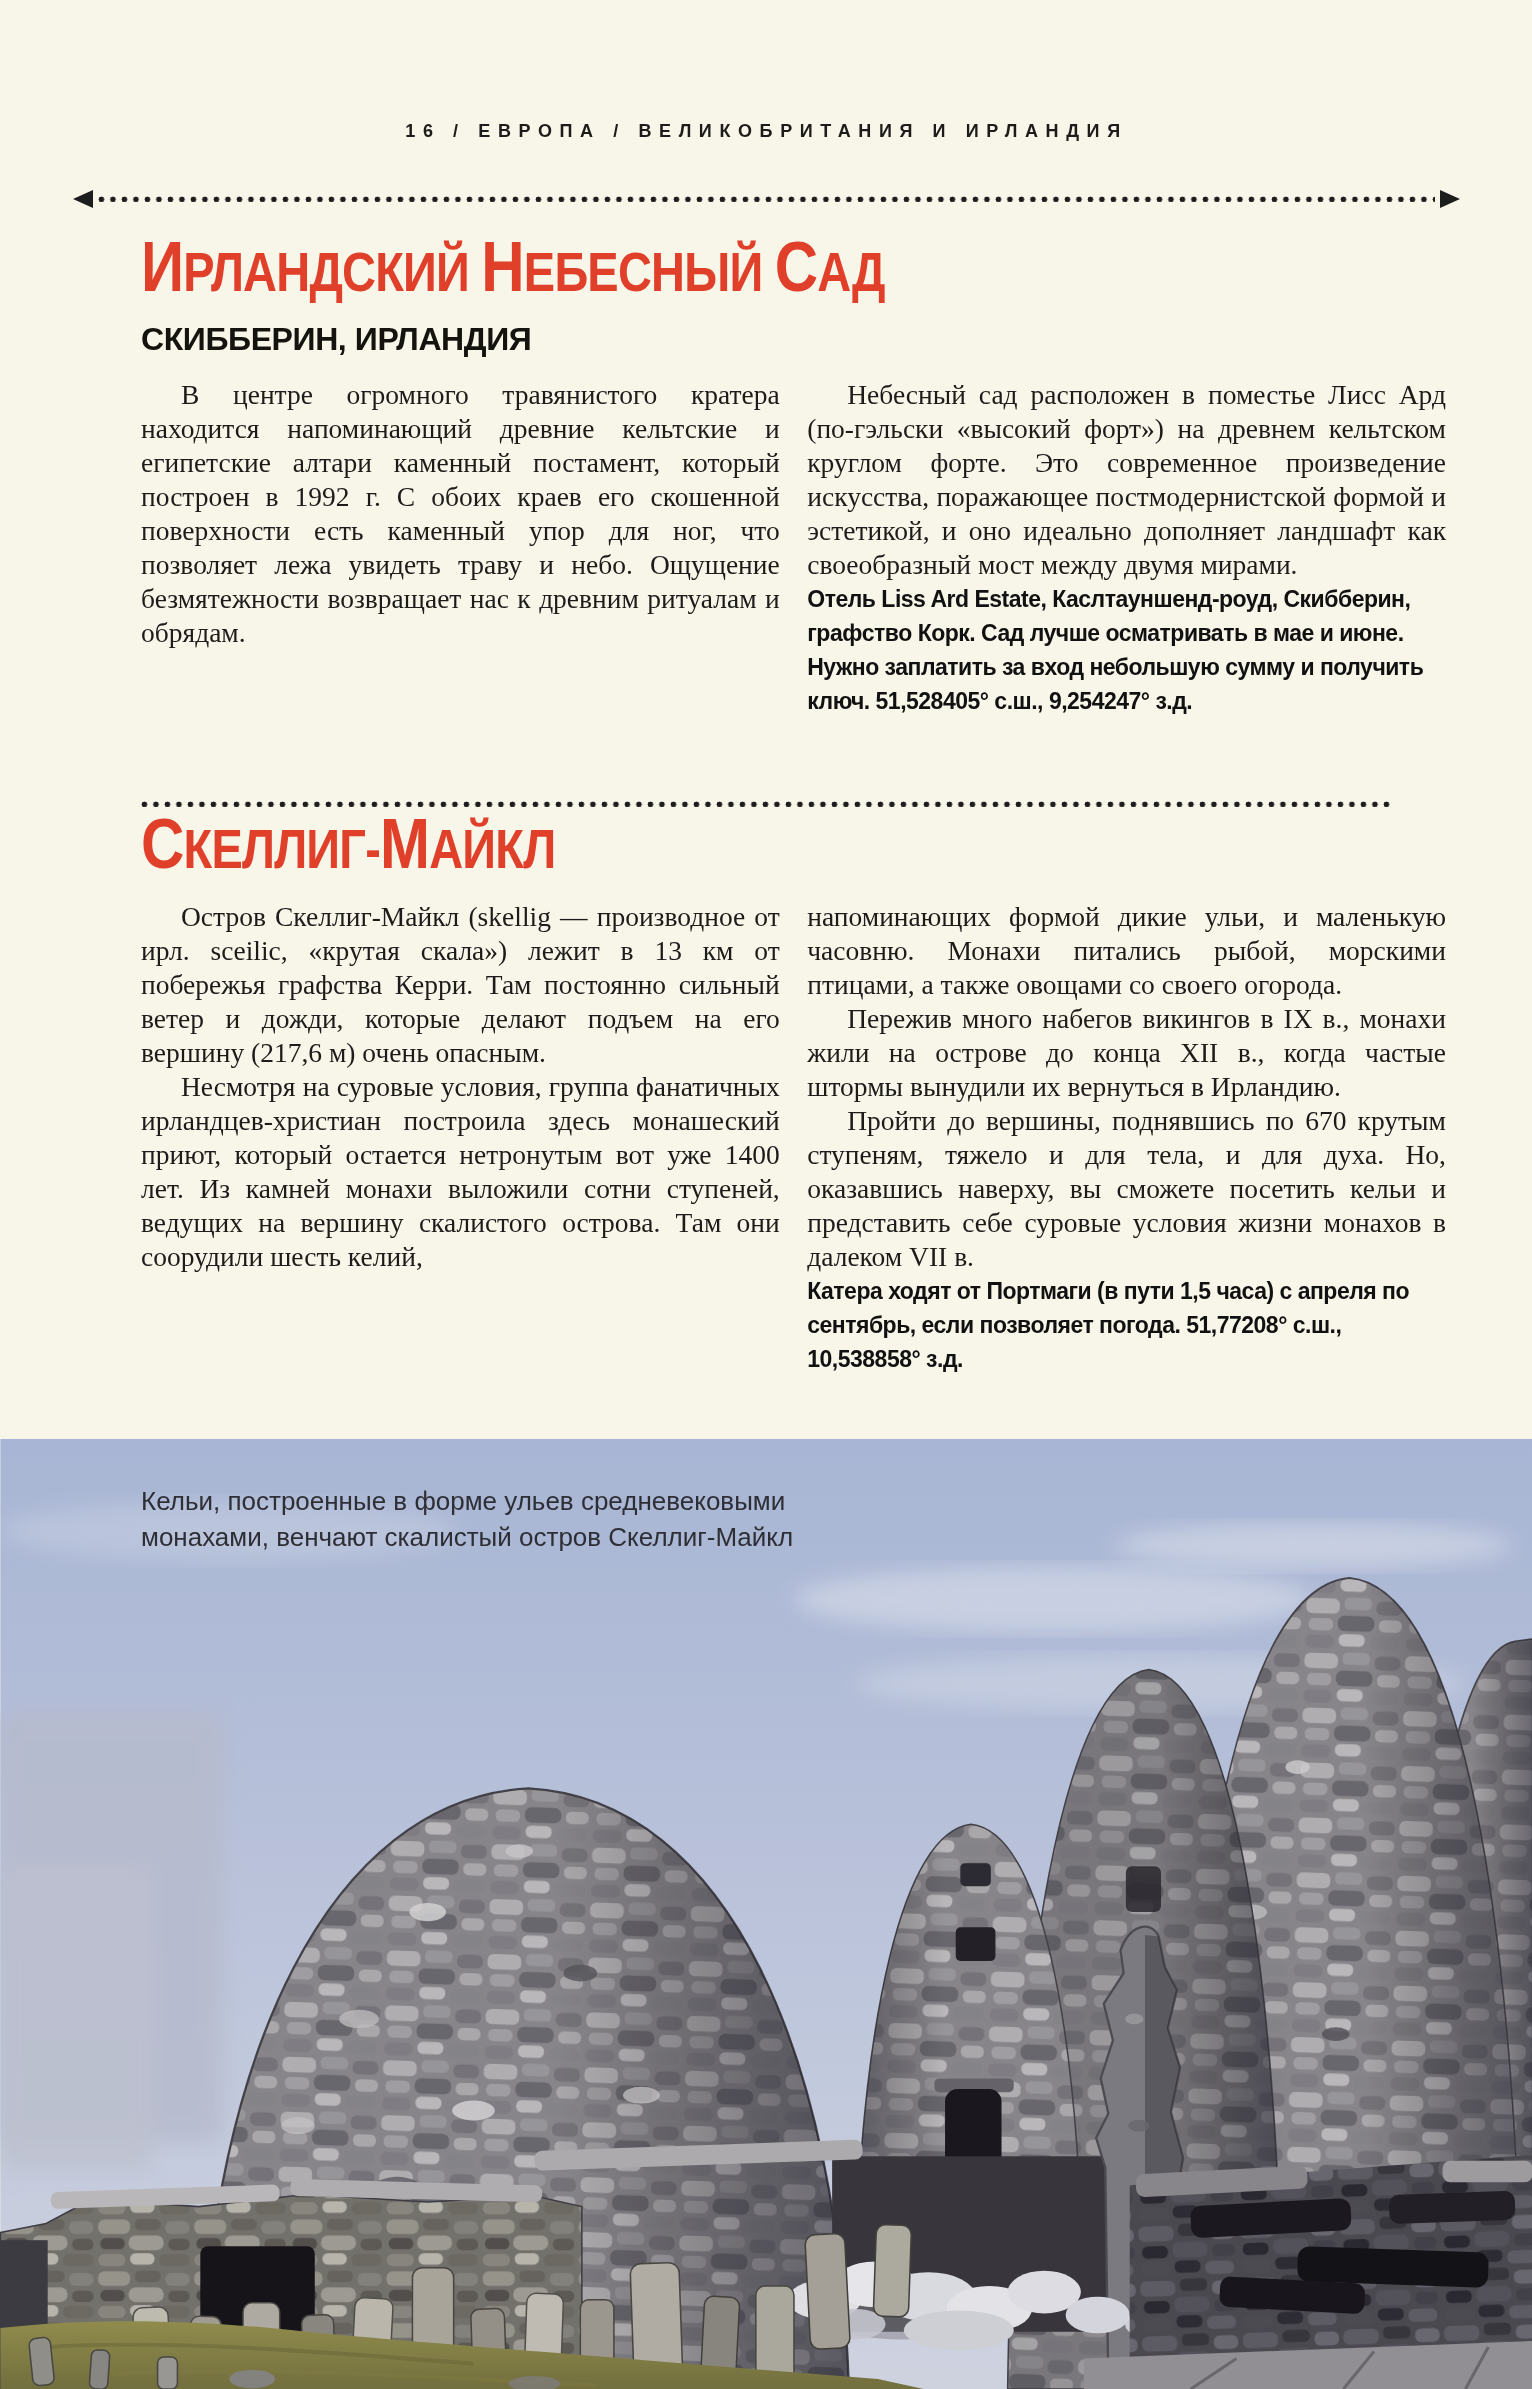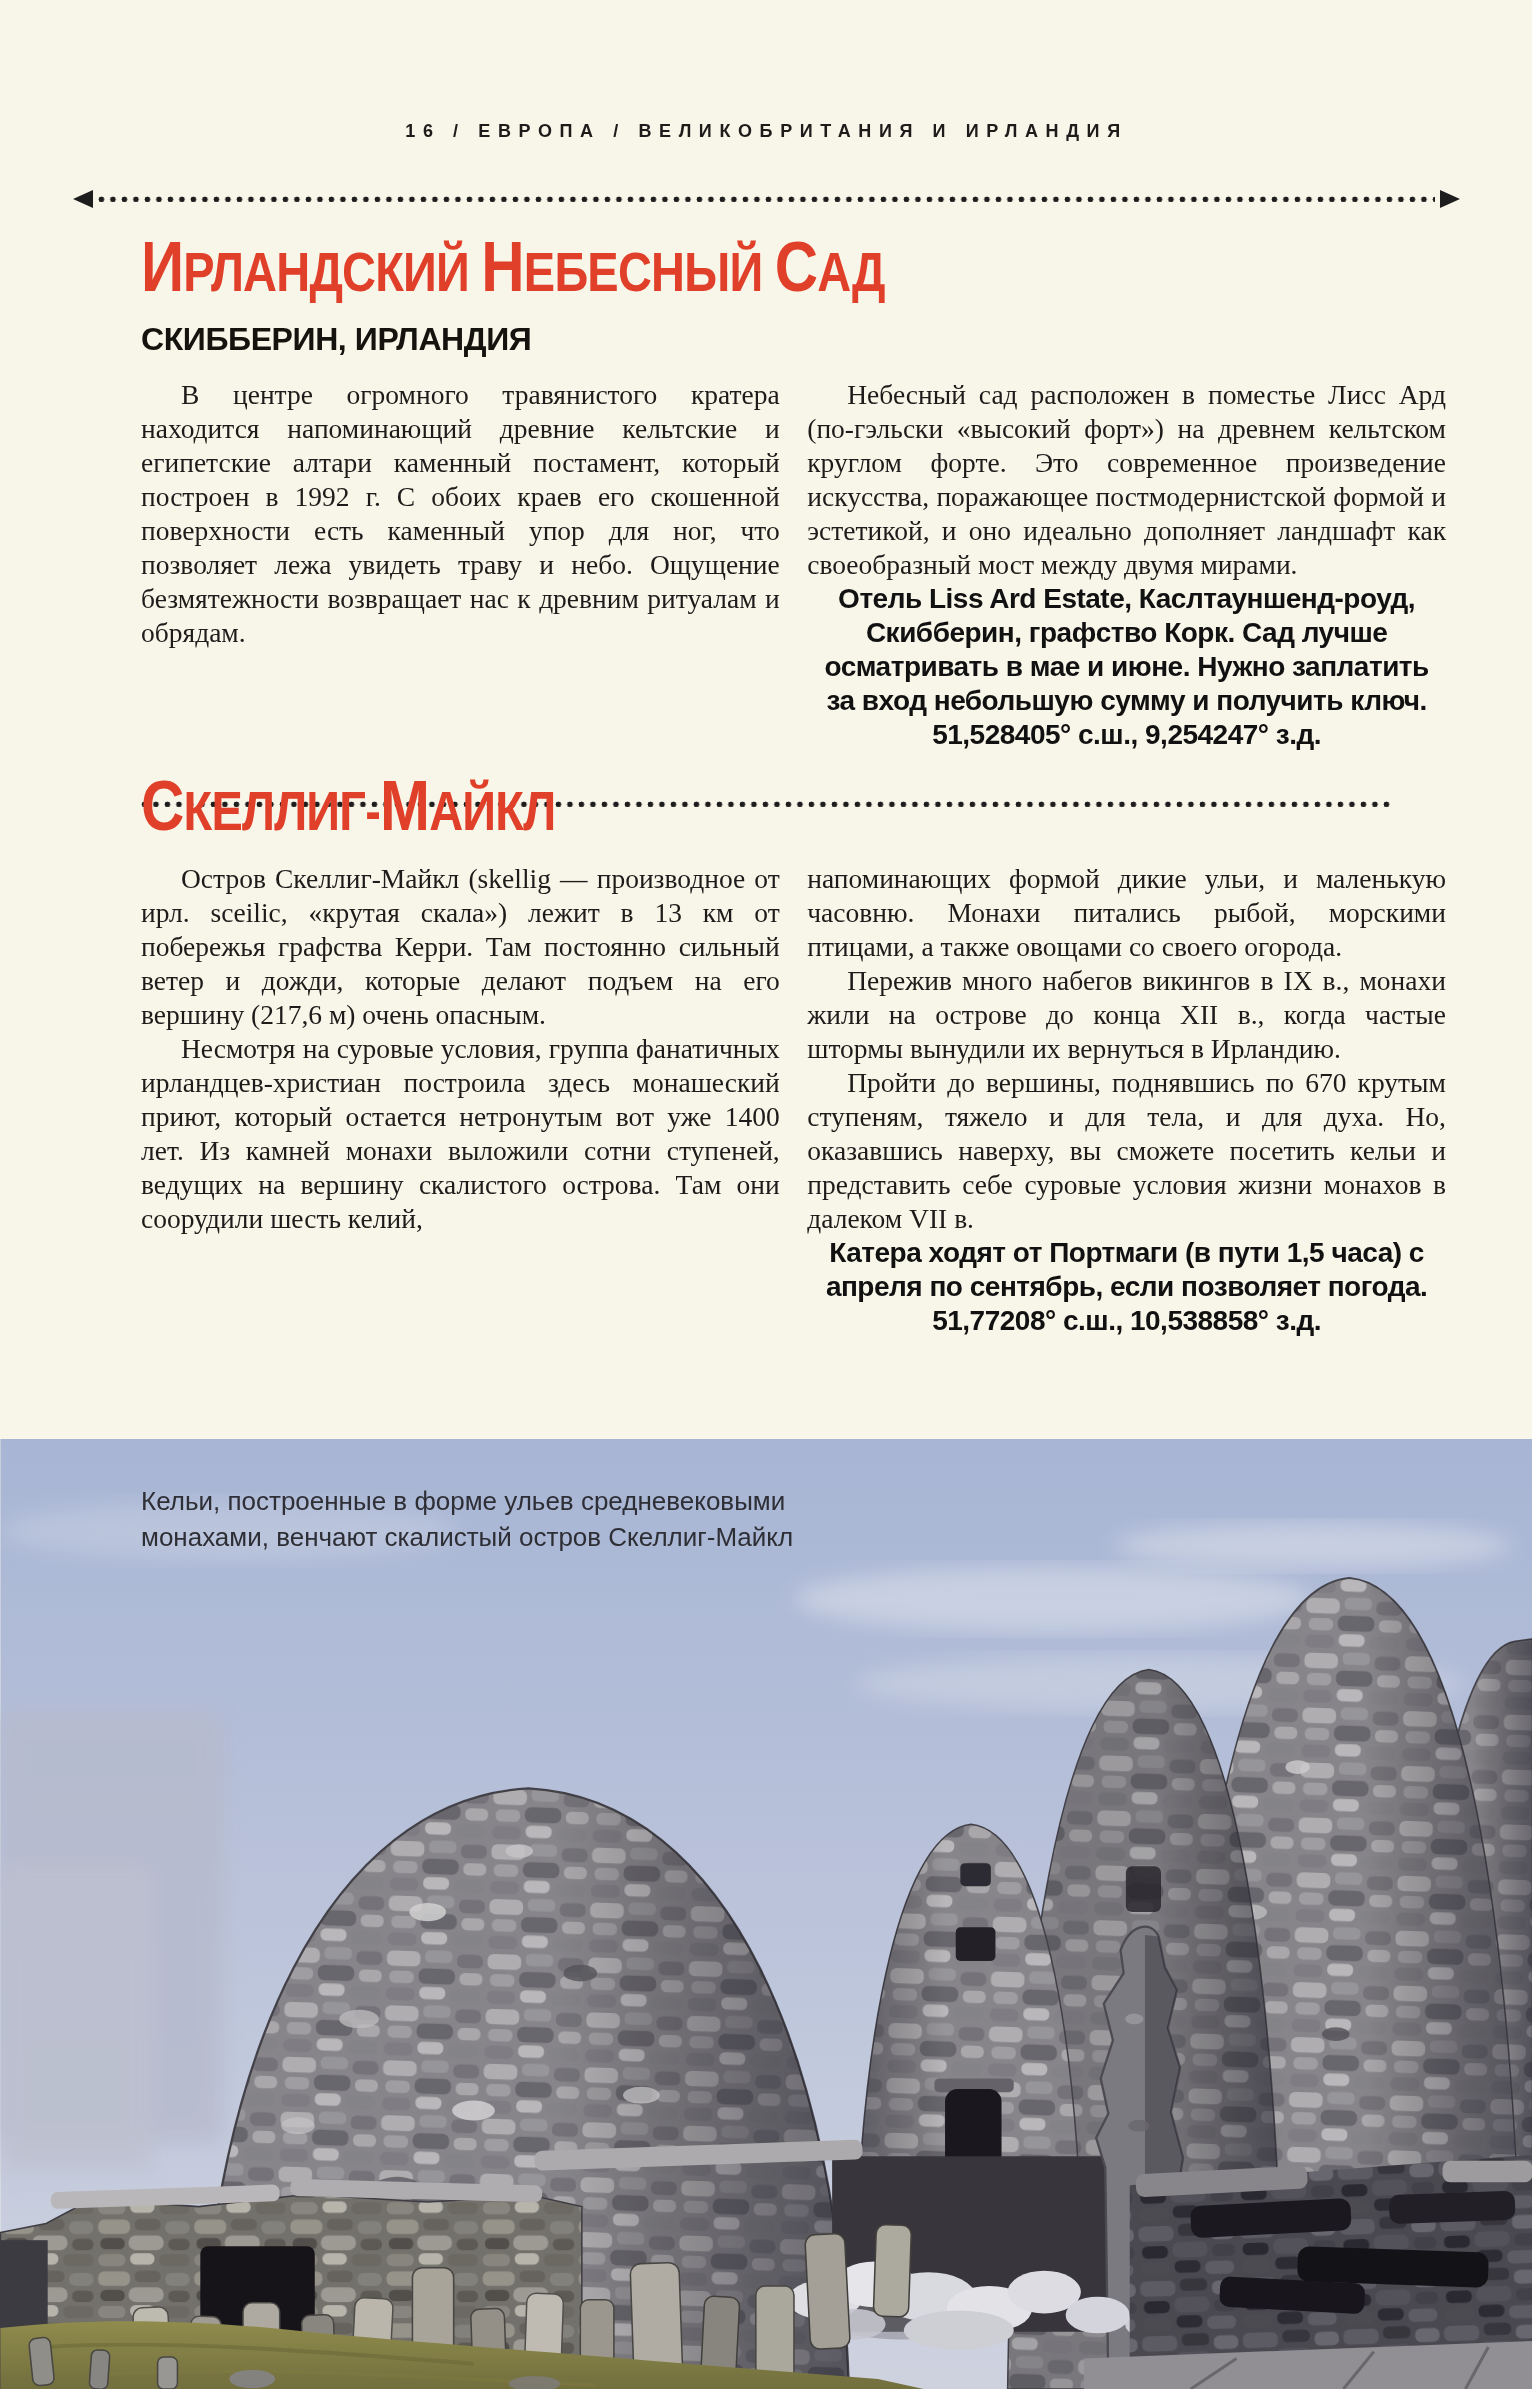--- a/index.html
+++ b/index.html
@@ -15,35 +15,35 @@
   .rule{position:absolute;display:flex;align-items:center;height:20px;}
   .rule .dots{flex:1;height:6.9px;
     background:radial-gradient(circle at 3.4px 3.4px,#1d1d1d 2.6px,rgba(0,0,0,0) 3.1px);
     background-size:11.5px 6.9px;background-repeat:repeat-x;background-position:left center;}
   .arrow-l{width:0;height:0;border-top:9.2px solid transparent;border-bottom:9.2px solid transparent;border-right:20px solid #1d1d1d;margin-right:4.6px;}
   .arrow-r{width:0;height:0;border-top:9.2px solid transparent;border-bottom:9.2px solid transparent;border-left:20px solid #1d1d1d;margin-left:4.6px;}
   #rule1{top:189px;left:73px;right:73px;}
   #rule2{top:794px;left:141px;width:1249px;}
   .article{position:absolute;left:141px;width:1305px;}
   #a1{top:246px;}
-  #a2{top:785px;}
+  #a2{top:823px;}
   .title{
     font-size:47px;line-height:53px;font-weight:800;color:var(--accent,#e0402a);
     text-transform:uppercase;letter-spacing:-0.8px;
     transform:scaleY(1.18);transform-origin:left bottom;white-space:nowrap;
   }
   .title .cap{font-size:60px;}
   .subtitle{margin-top:18.3px;font-size:32px;font-weight:800;letter-spacing:-0.4px;color:#14130e;}
   .cols{margin-top:20px;display:flex;gap:27.5px;}
   .col{width:639px;font-family:"Liberation Serif",serif;font-size:27.5px;line-height:34px;text-align:justify;}
   .col p{margin:0;text-indent:40px;}
   .col p.first{text-indent:0;}
   .col p.info{
-    font-family:"Liberation Sans",sans-serif;font-weight:700;font-size:28px;line-height:34px;
-    letter-spacing:-0.5px;text-align:center;text-indent:0;color:#111;
+    font-family:"Liberation Sans",sans-serif;font-weight:700;font-size:23px;line-height:34px;
+    letter-spacing:-0.5px;text-align:left;text-indent:0;color:#111;
   }
   .photo{position:absolute;top:1439px;left:0;width:1533px;height:772px;}
   .photo svg{display:block;}
   .caption{
     position:absolute;left:141px;top:44px;width:763px;
     font-size:26px;line-height:36px;color:#2e2e35;font-weight:500;
   }
 </style>
 </head>
 <body>

